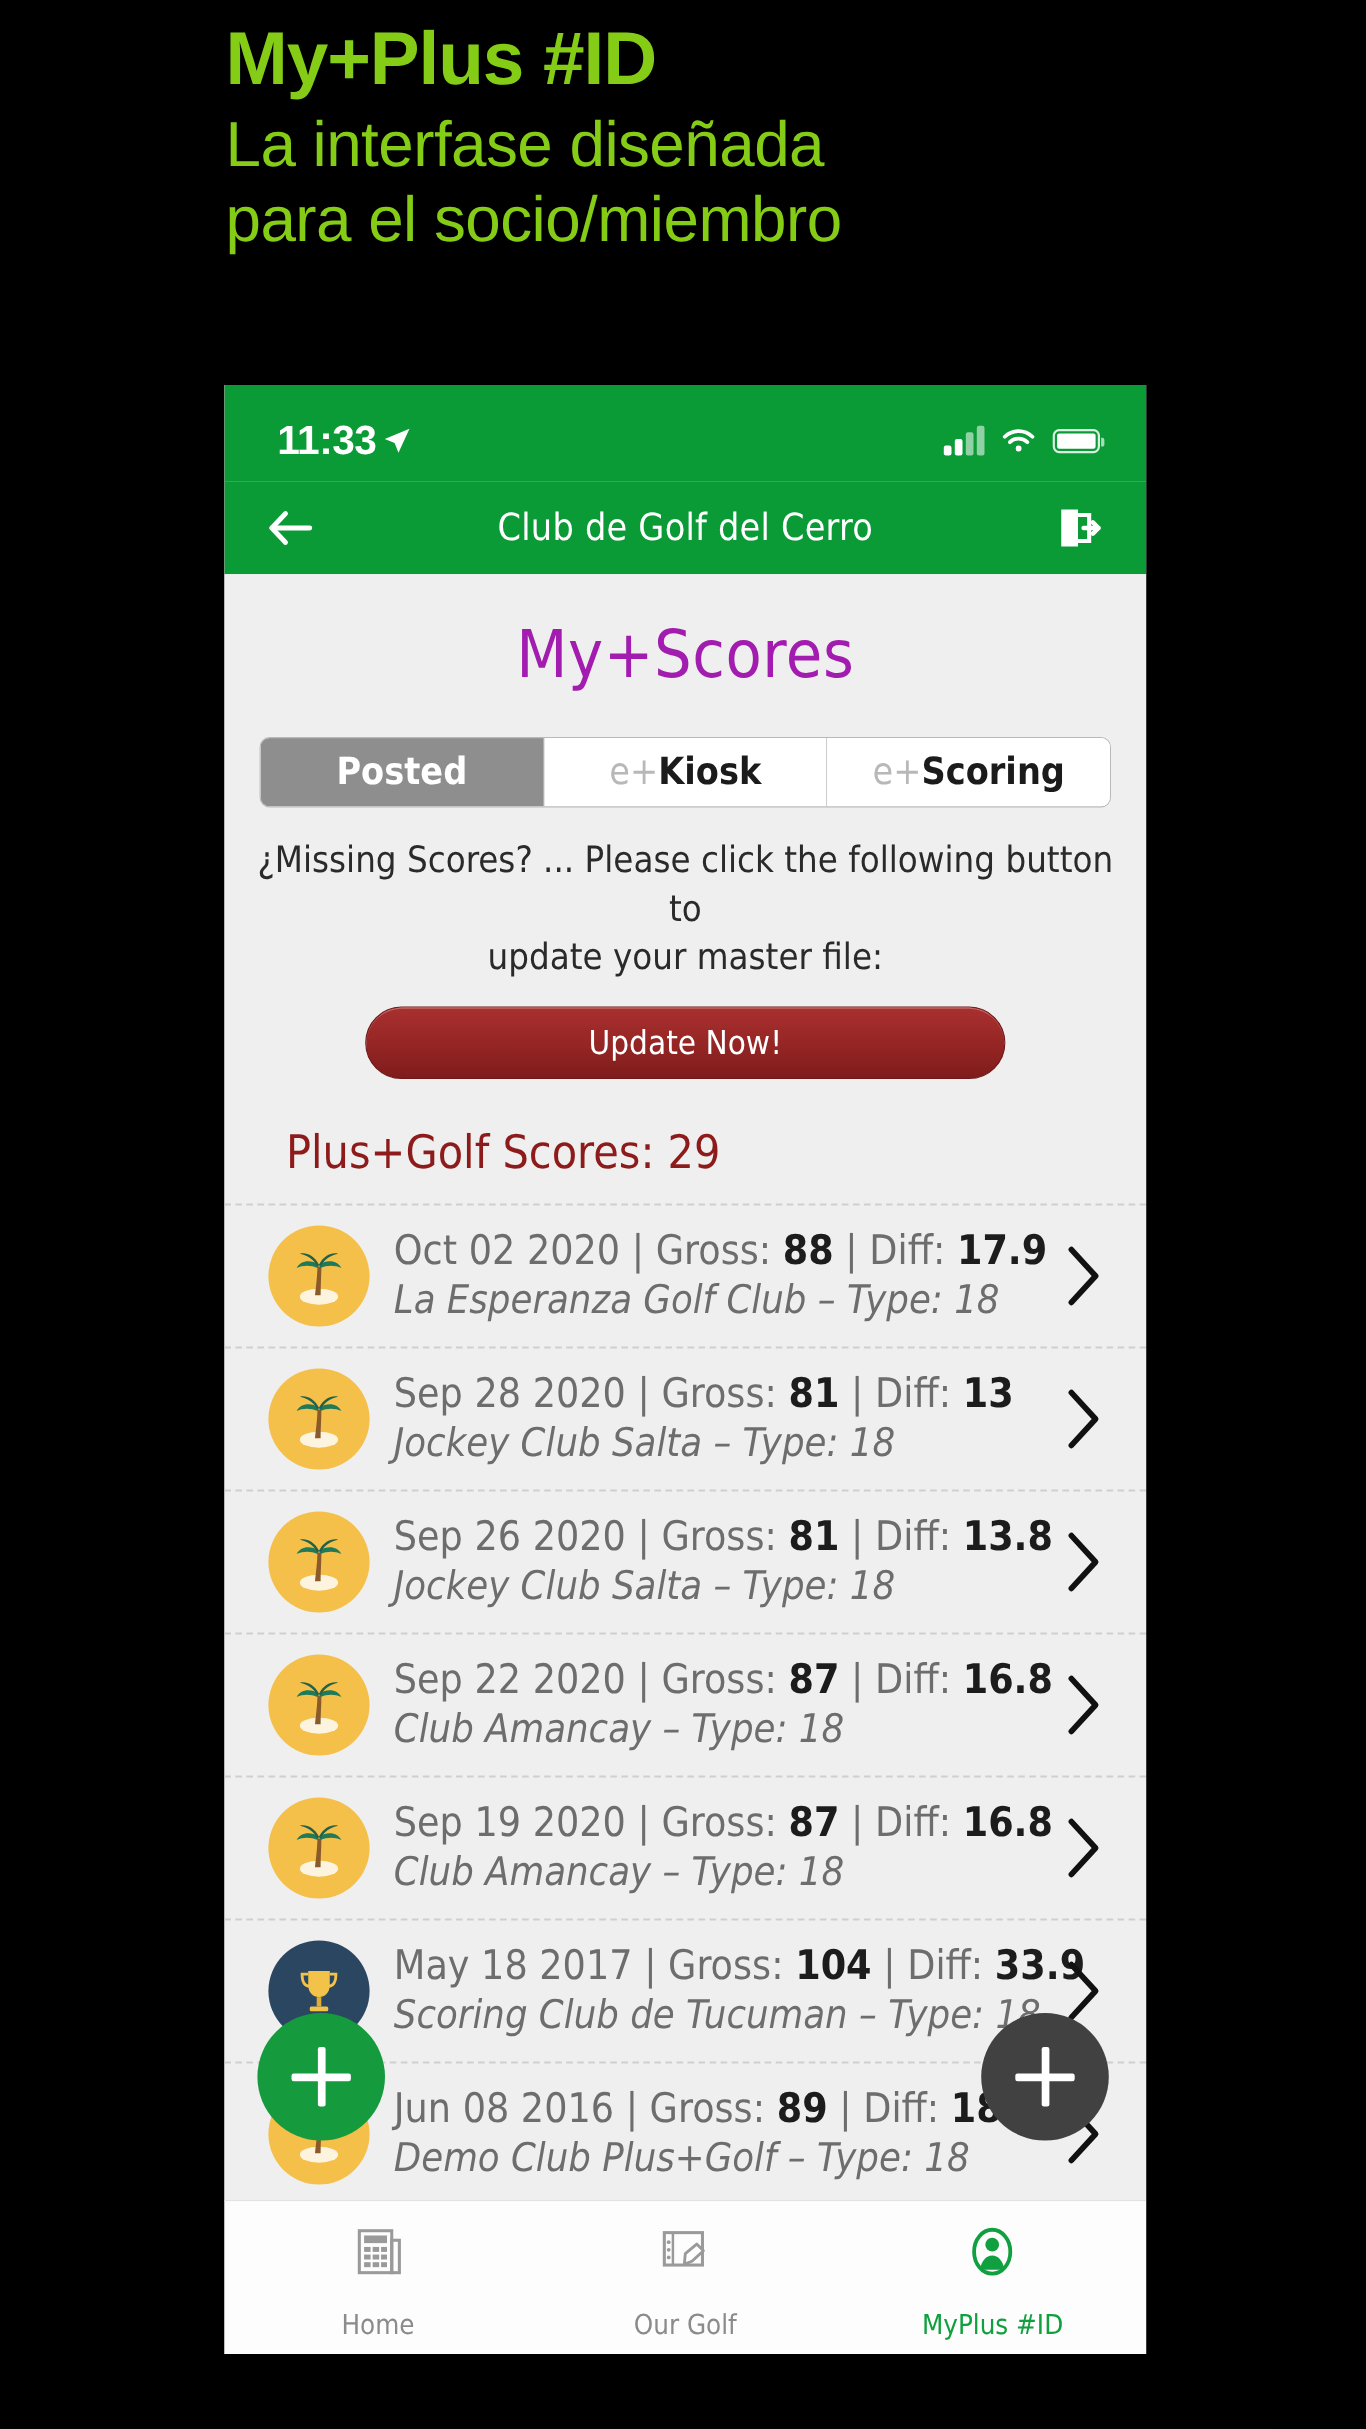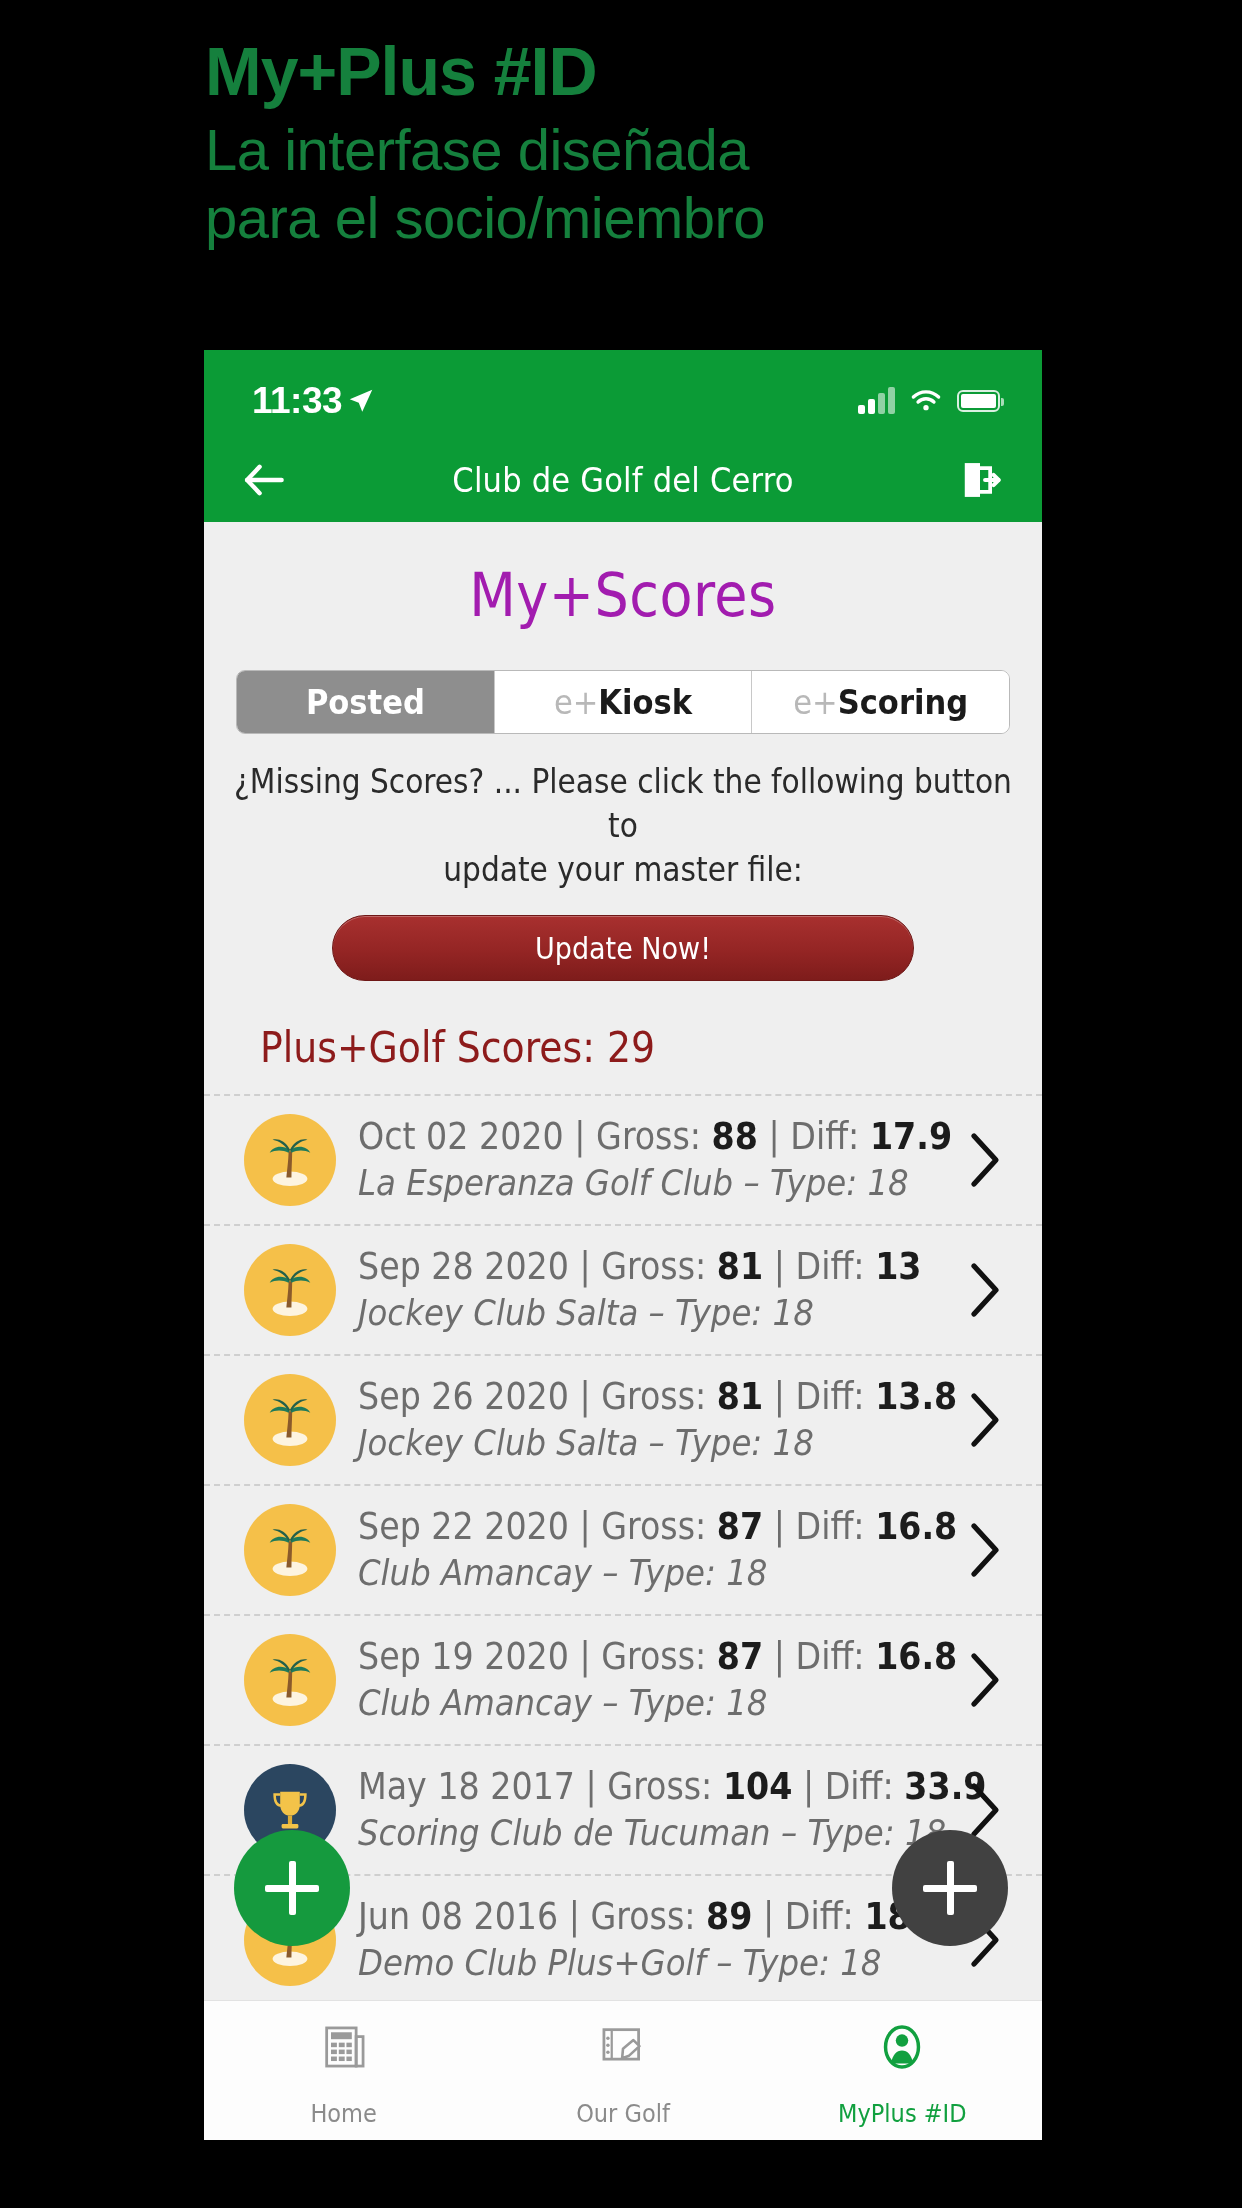--- a/index.html
+++ b/index.html
@@ -7,23 +7,23 @@
     width: 1242px; height: 2208px;
     background: #000000;
     font-family: "Liberation Sans", sans-serif;
     overflow: hidden;
   }
   .page { position: relative; width: 1242px; height: 2208px; background: #000; }
 
   
   .promo {
     position: absolute;
-    left: 205px; top: 34px;
+    left: 205px; top: 16px;
     width: 1000px;
-    color: #15803d;
+    color: #84cc16;
   }
   .promo-title {
     font-family: "Liberation Sans", sans-serif;
     font-weight: bold;
     font-size: 68px;
     line-height: 74px;
     letter-spacing: -1px;
     white-space: nowrap;
   }
   .promo-sub {

